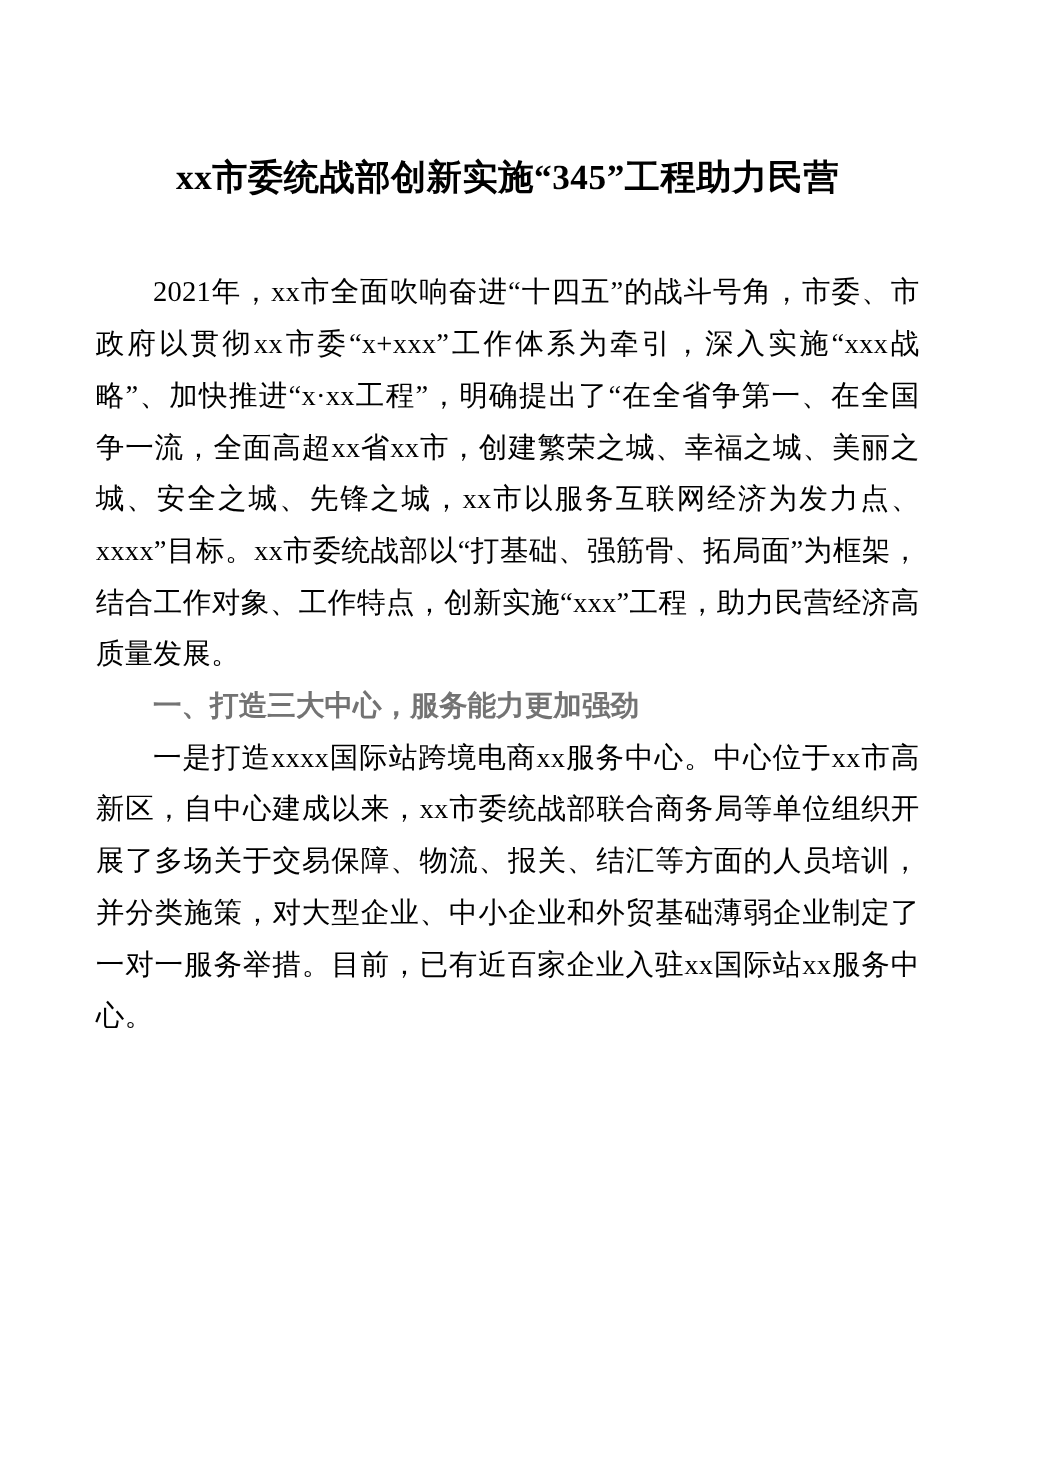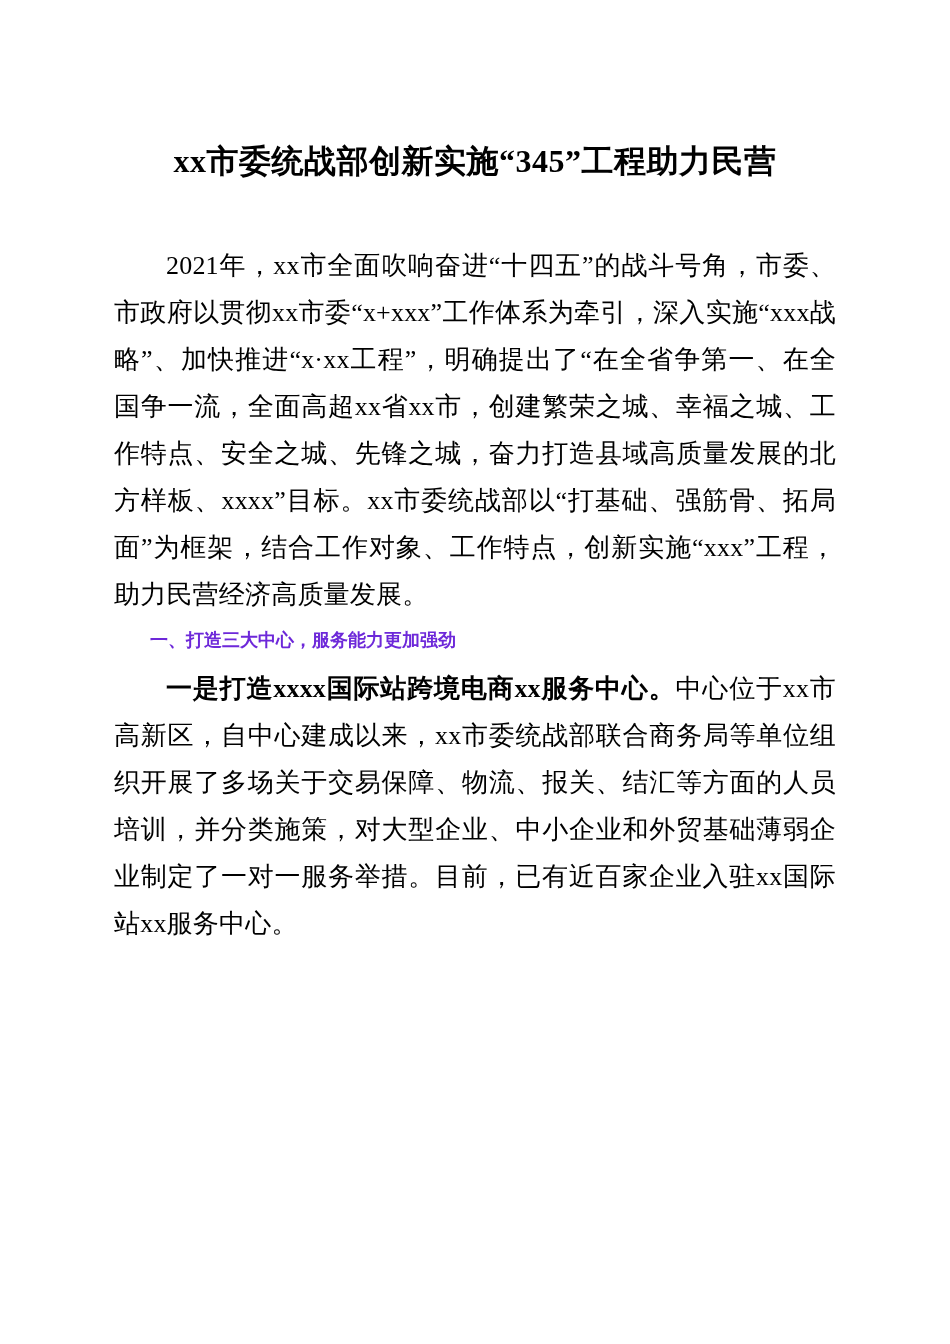--- a/index.html
+++ b/index.html
@@ -11,21 +11,21 @@
     width: 950px;
     height: 1344px;
     color: #000000;
     font-family: "Liberation Serif", "DejaVu Serif", serif;
     overflow: hidden;
   }
   .page {
     box-sizing: border-box;
     width: 950px;
     height: 1344px;
-    padding: 138px 114px 60px 114px;
+    padding: 138px 114px 60px 87px;
     background: #ffffff;
   }
   .doc-title {
     margin: 0 0 58px 0;
     font-size: 32px;
     font-weight: bold;
     line-height: 1.45;
     text-align: center;
     letter-spacing: 0.5px;
     color: #000000;
@@ -35,41 +35,41 @@
     margin: 0;
     font-size: 26px;
     line-height: 47px;
     text-align: justify;
     text-indent: 2em;
     color: #000000;
     letter-spacing: 0.2px;
   }
   .heading {
     margin: 0;
-    font-size: 18px;
+    font-size: 26px;
     line-height: 47px;
     font-weight: bold;
     text-indent: 2em;
-    color: #6d28d9;
-    font-family: Liberation Mono, monospace;
+    color: #737373;
+    font-family: Liberation Sans, sans-serif;
   }
   .lead-bold {
-    font-weight: bold;
+    font-weight: normal;
   }
 </style>
 </head>
 <body>
 
 <div class="page">
 
   <h1 class="doc-title">
     <span>xx市委统战部创新实施“345”工程助力民营</span><br>
   </h1>
 
-  <p class="para">2021年，xx市全面吹响奋进“十四五”的战斗号角，市委、市政府以贯彻xx市委“x+xxx”工作体系为牵引，深入实施“xxx战略”、加快推进“x·xx工程”，明确提出了“在全省争第一、在全国争一流，全面高超xx省xx市，创建繁荣之城、幸福之城、工作特点、安全之城、先锋之城，奋力打造县域高质量发展的北方样板、xxxx”目标。xx市委统战部以“打基础、强筋骨、拓局面”为框架，结合工作对象、工作特点，创新实施“xxx”工程，助力民营经济高质量发展。</p>
+  <p class="para">2021年，xx市全面吹响奋进“十四五”的战斗号角，市委、市政府以贯彻xx市委“x+xxx”工作体系为牵引，深入实施“xxx战略”、加快推进“x·xx工程”，明确提出了“在全省争第一、在全国争一流，全面高超xx省xx市，创建繁荣之城、幸福之城、美丽之城、安全之城、先锋之城，xx市以服务互联网经济为发力点、xxxx”目标。xx市委统战部以“打基础、强筋骨、拓局面”为框架，结合工作对象、工作特点，创新实施“xxx”工程，助力民营经济高质量发展。</p>
 
   <h2 class="heading">一、打造三大中心，服务能力更加强劲</h2>
 
 
   <p class="para">
     <span class="lead-bold">一是打造xxxx国际站跨境电商xx服务中心。</span><span>中心位于xx市高新区，自中心建成以来，xx市委统战部联合商务局等单位组织开展了多场关于交易保障、物流、报关、结汇等方面的人员培训，并分类施策，对大型企业、中小企业和外贸基础薄弱企业制定了一对一服务举措。目前，已有近百家企业入驻xx国际站xx服务中心。</span>
   </p>
 
 </div>
 

